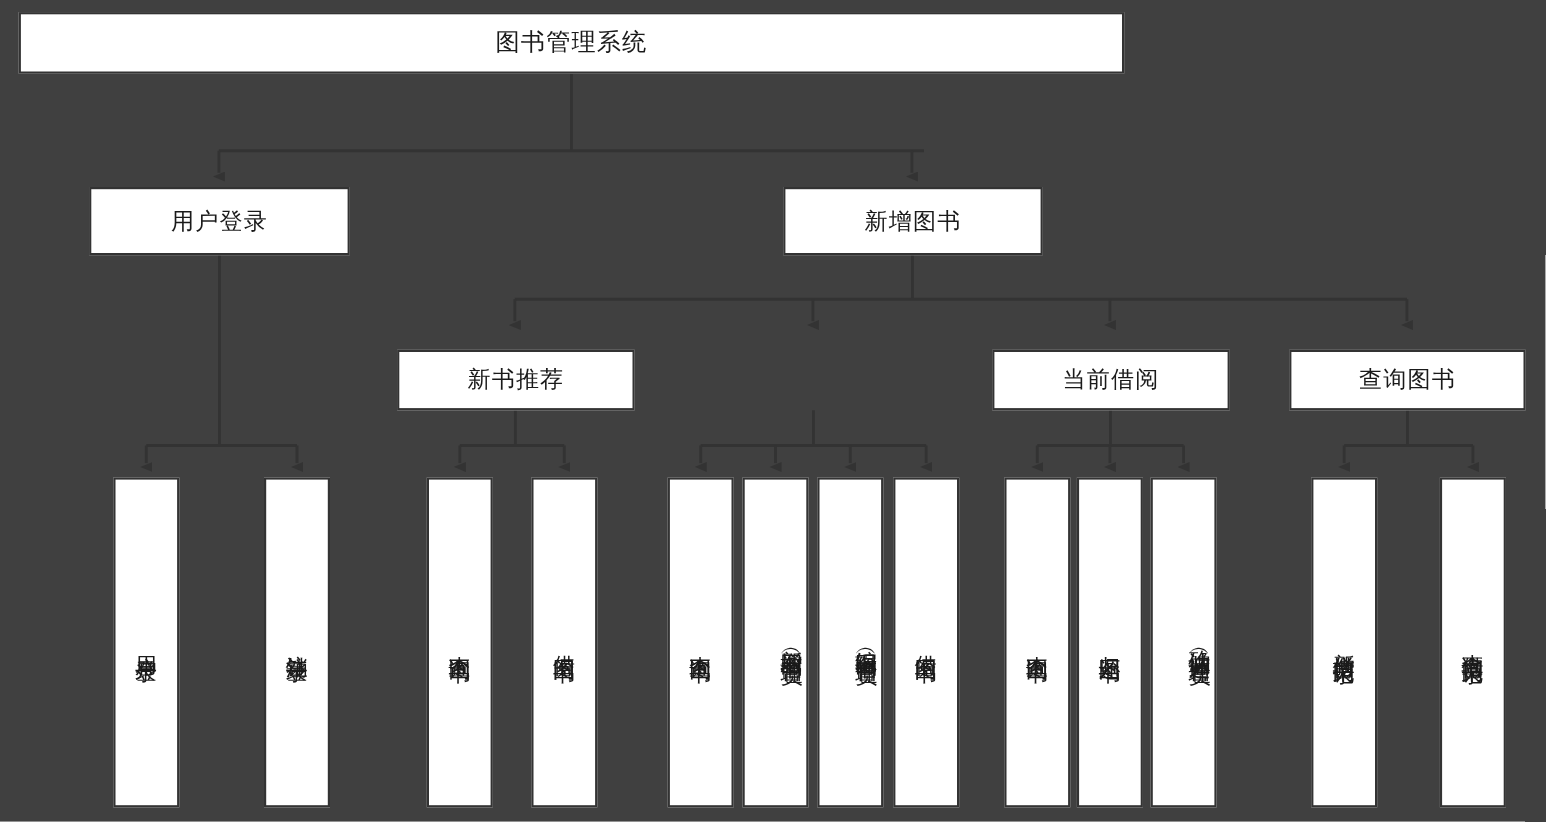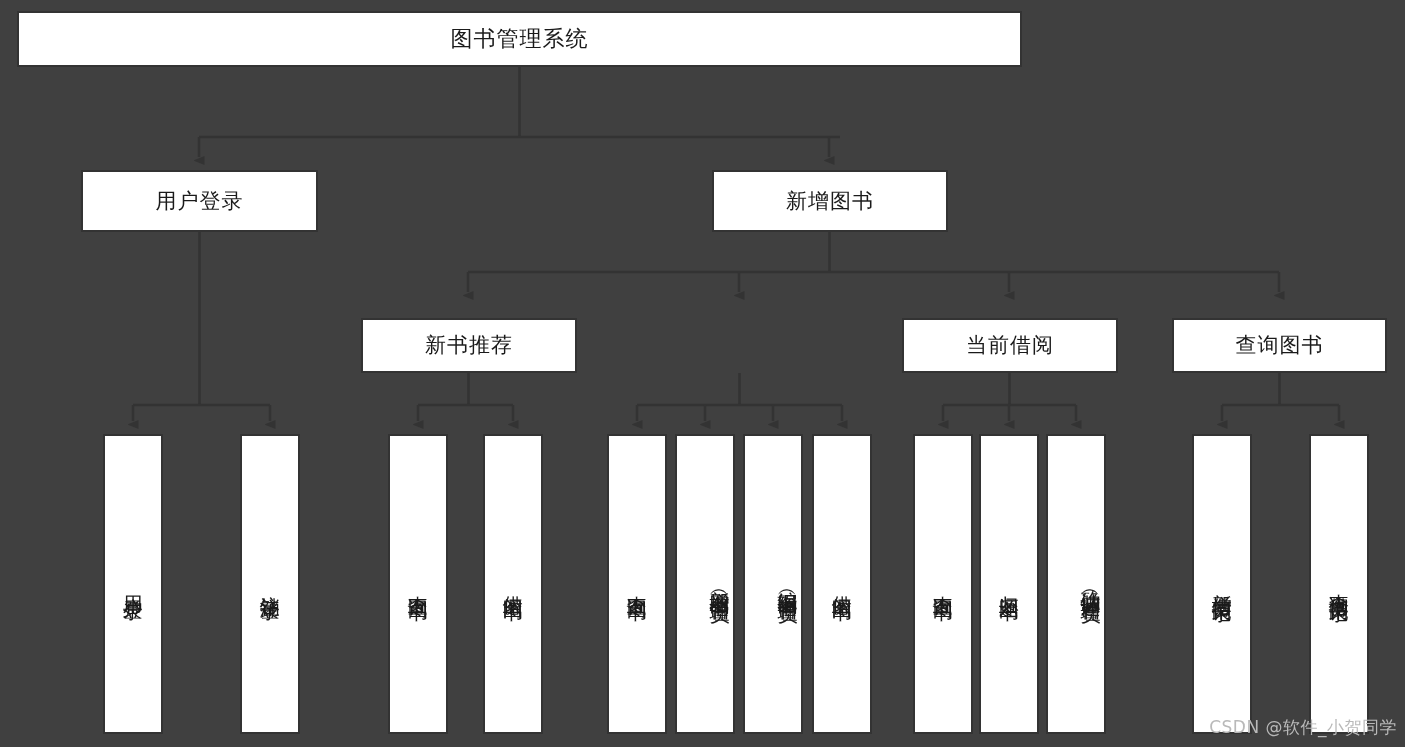--- a/index.html
+++ b/index.html
@@ -185,15 +185,14 @@
     <span>确认归还（管理员）</span>
   </div>
 
   <div class="node leaf center" style="left:1192px; top:434px; width:60px; height:300px;">
     <span>新增借阅记录</span>
   </div>
   <div class="node leaf center" style="left:1309px; top:434px; width:60px; height:300px;">
     <span>查询借阅记录</span>
   </div>
 
-  <div class="watermark">CSDN @软件_小贺同学</div>
 
 </div>
 
 </body></html>

